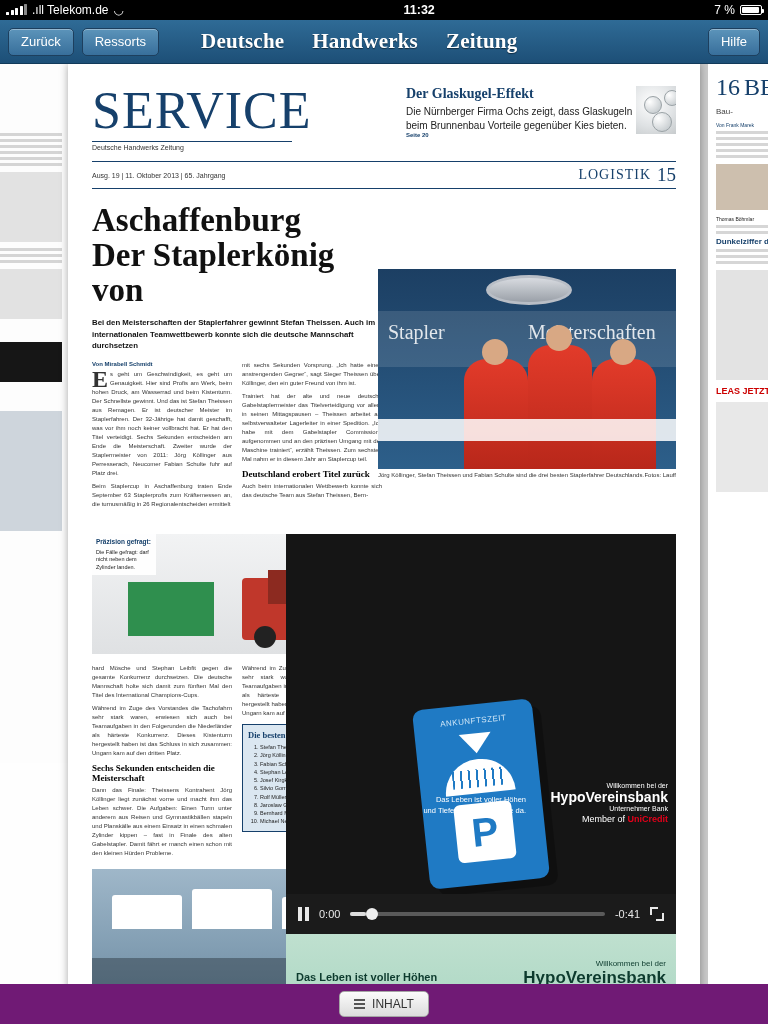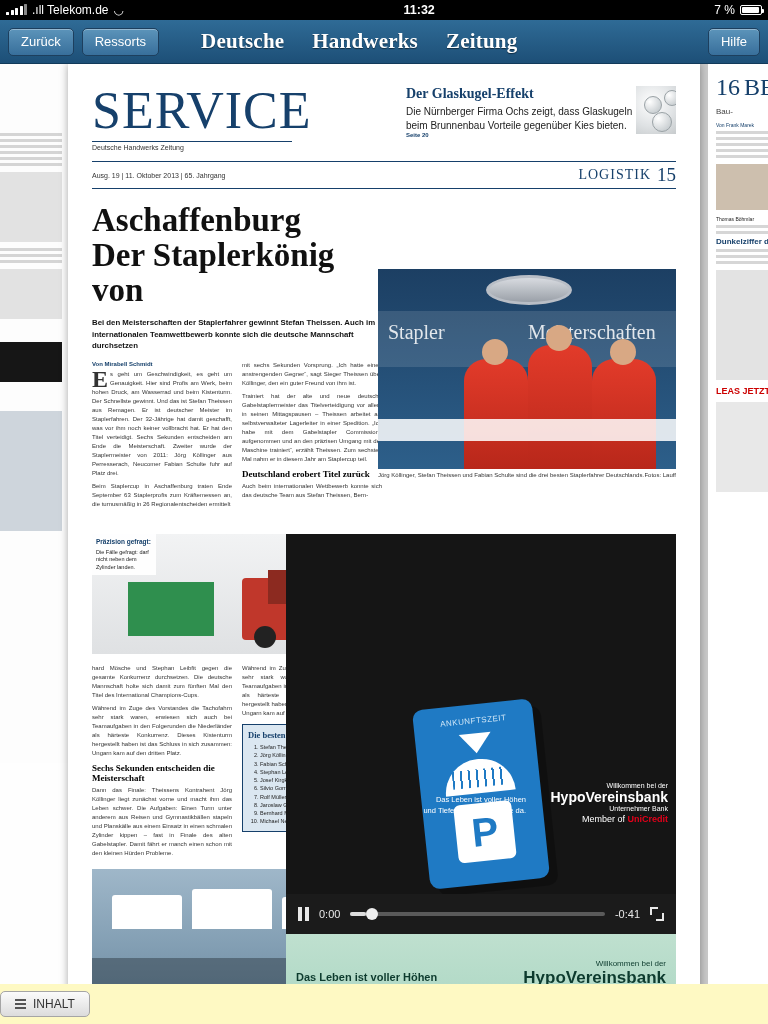--- a/index.html
+++ b/index.html
@@ -290,21 +290,21 @@
   
   .ghost-col { padding: 10px 8px; }
   .ghost-line { height: 3px; background:#d6d6d6; margin: 3px 0; }
   .ghost-box { background:#e3e3e3; margin: 6px 0; }
   .ghost-title { font-family:"Liberation Serif",serif; font-size: 10px; color:#333; }
   .right-big { font-family:"Liberation Serif",serif; font-size: 24px; color:#16406b; }
 
   
   .bottombar {
     position: absolute; left: 0; right: 0; bottom: 0; height: 40px;
-    background: #fef9c3; display:flex; align-items:center; 
+    background: #701a75; display:flex; align-items:center; justify-content:center;
   }
   .inhalt {
     height: 26px; padding: 0 14px; border-radius: 5px;
     background: linear-gradient(#fbfbfb,#dcdcdc); border: 1px solid #a5a5a5;
     display:flex; align-items:center; gap:7px; font-size: 12px; color:#333; cursor:pointer;
   }
   .burger { display:flex; flex-direction:column; gap:2px;}
   .burger i { width:11px; height:2px; background:#555; display:block;}
 </style>
 </head>

